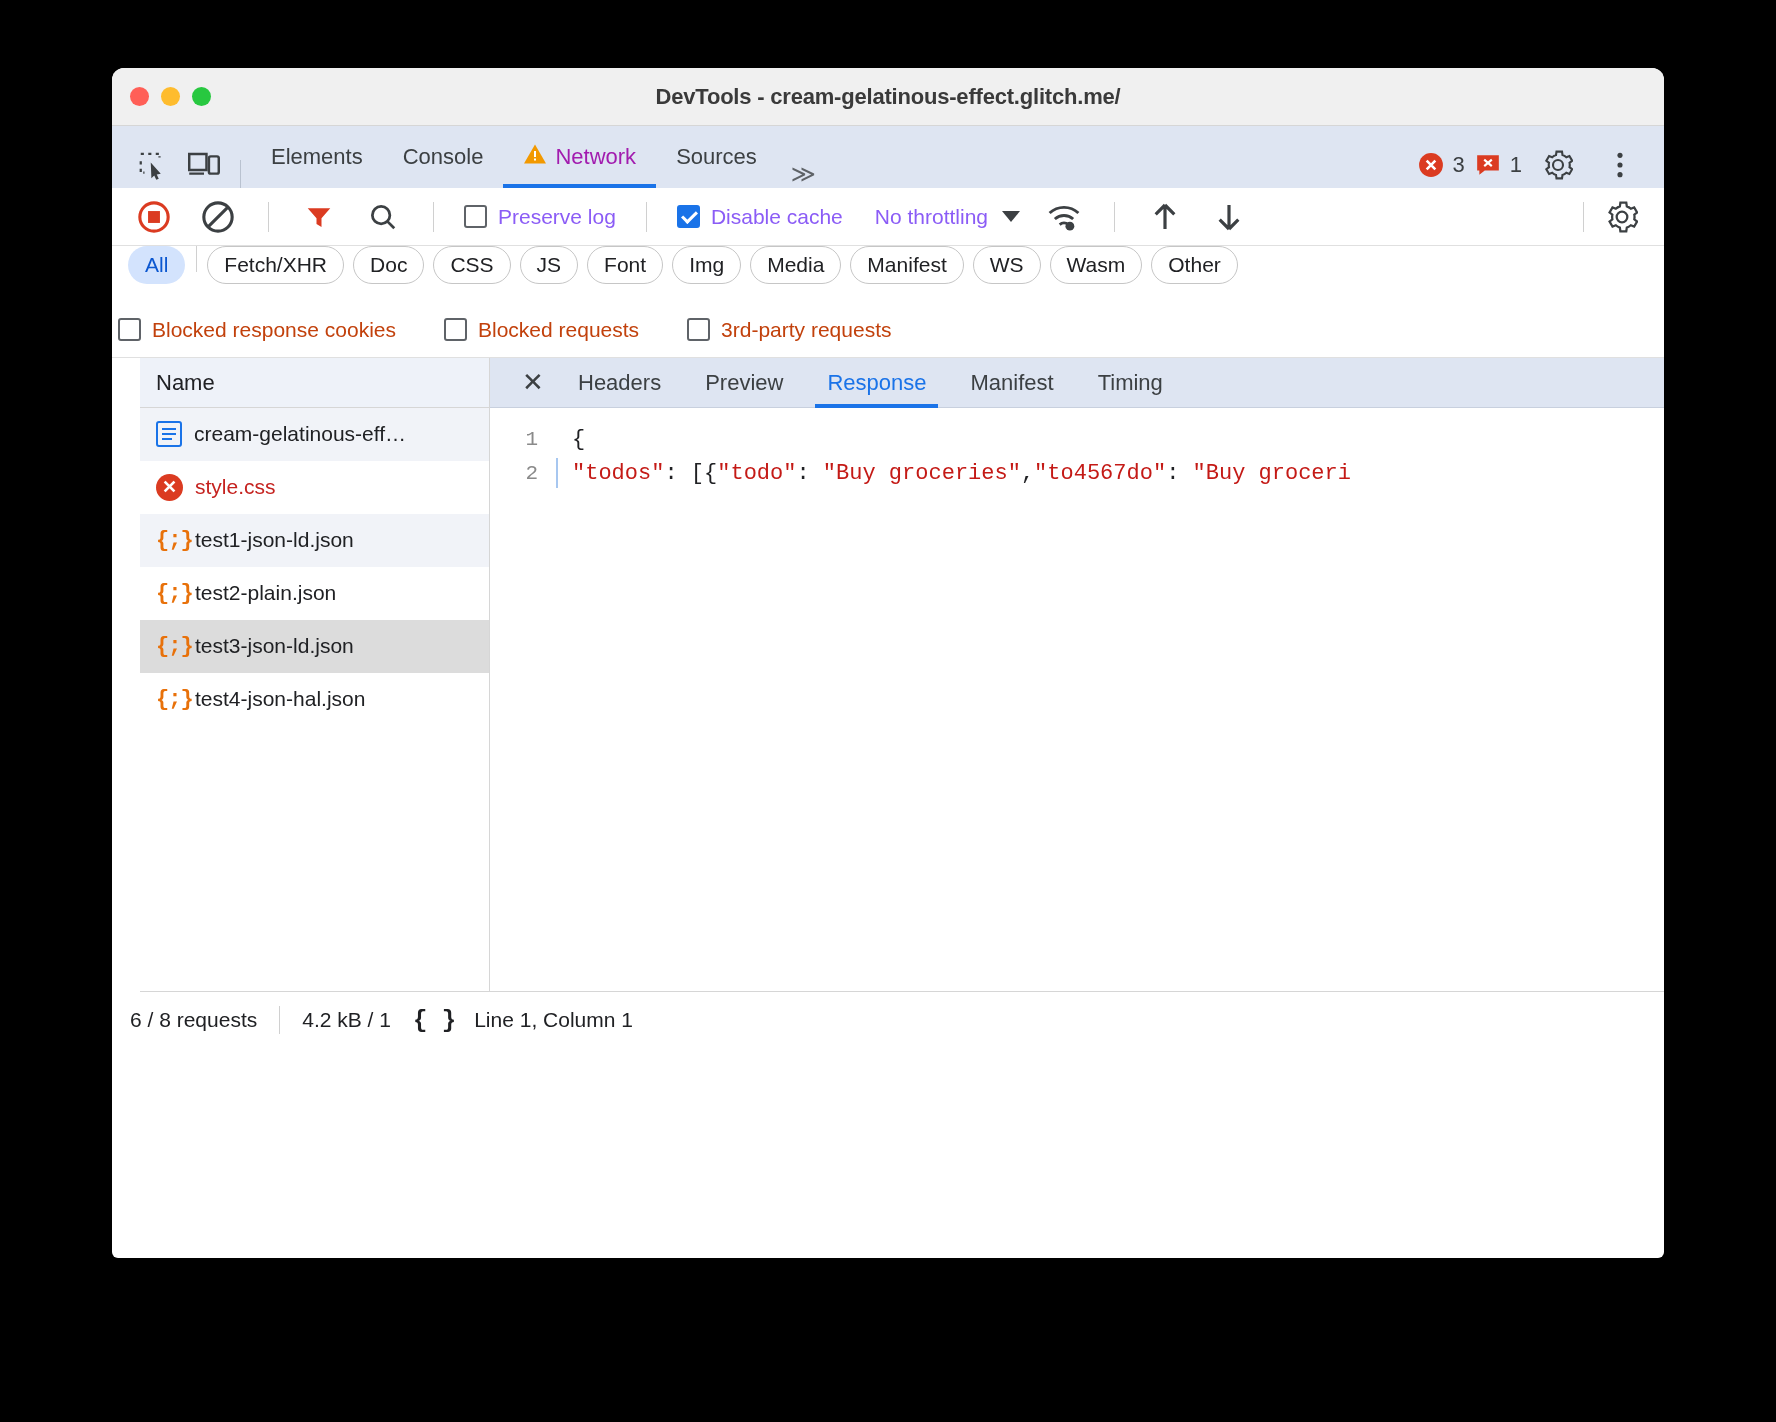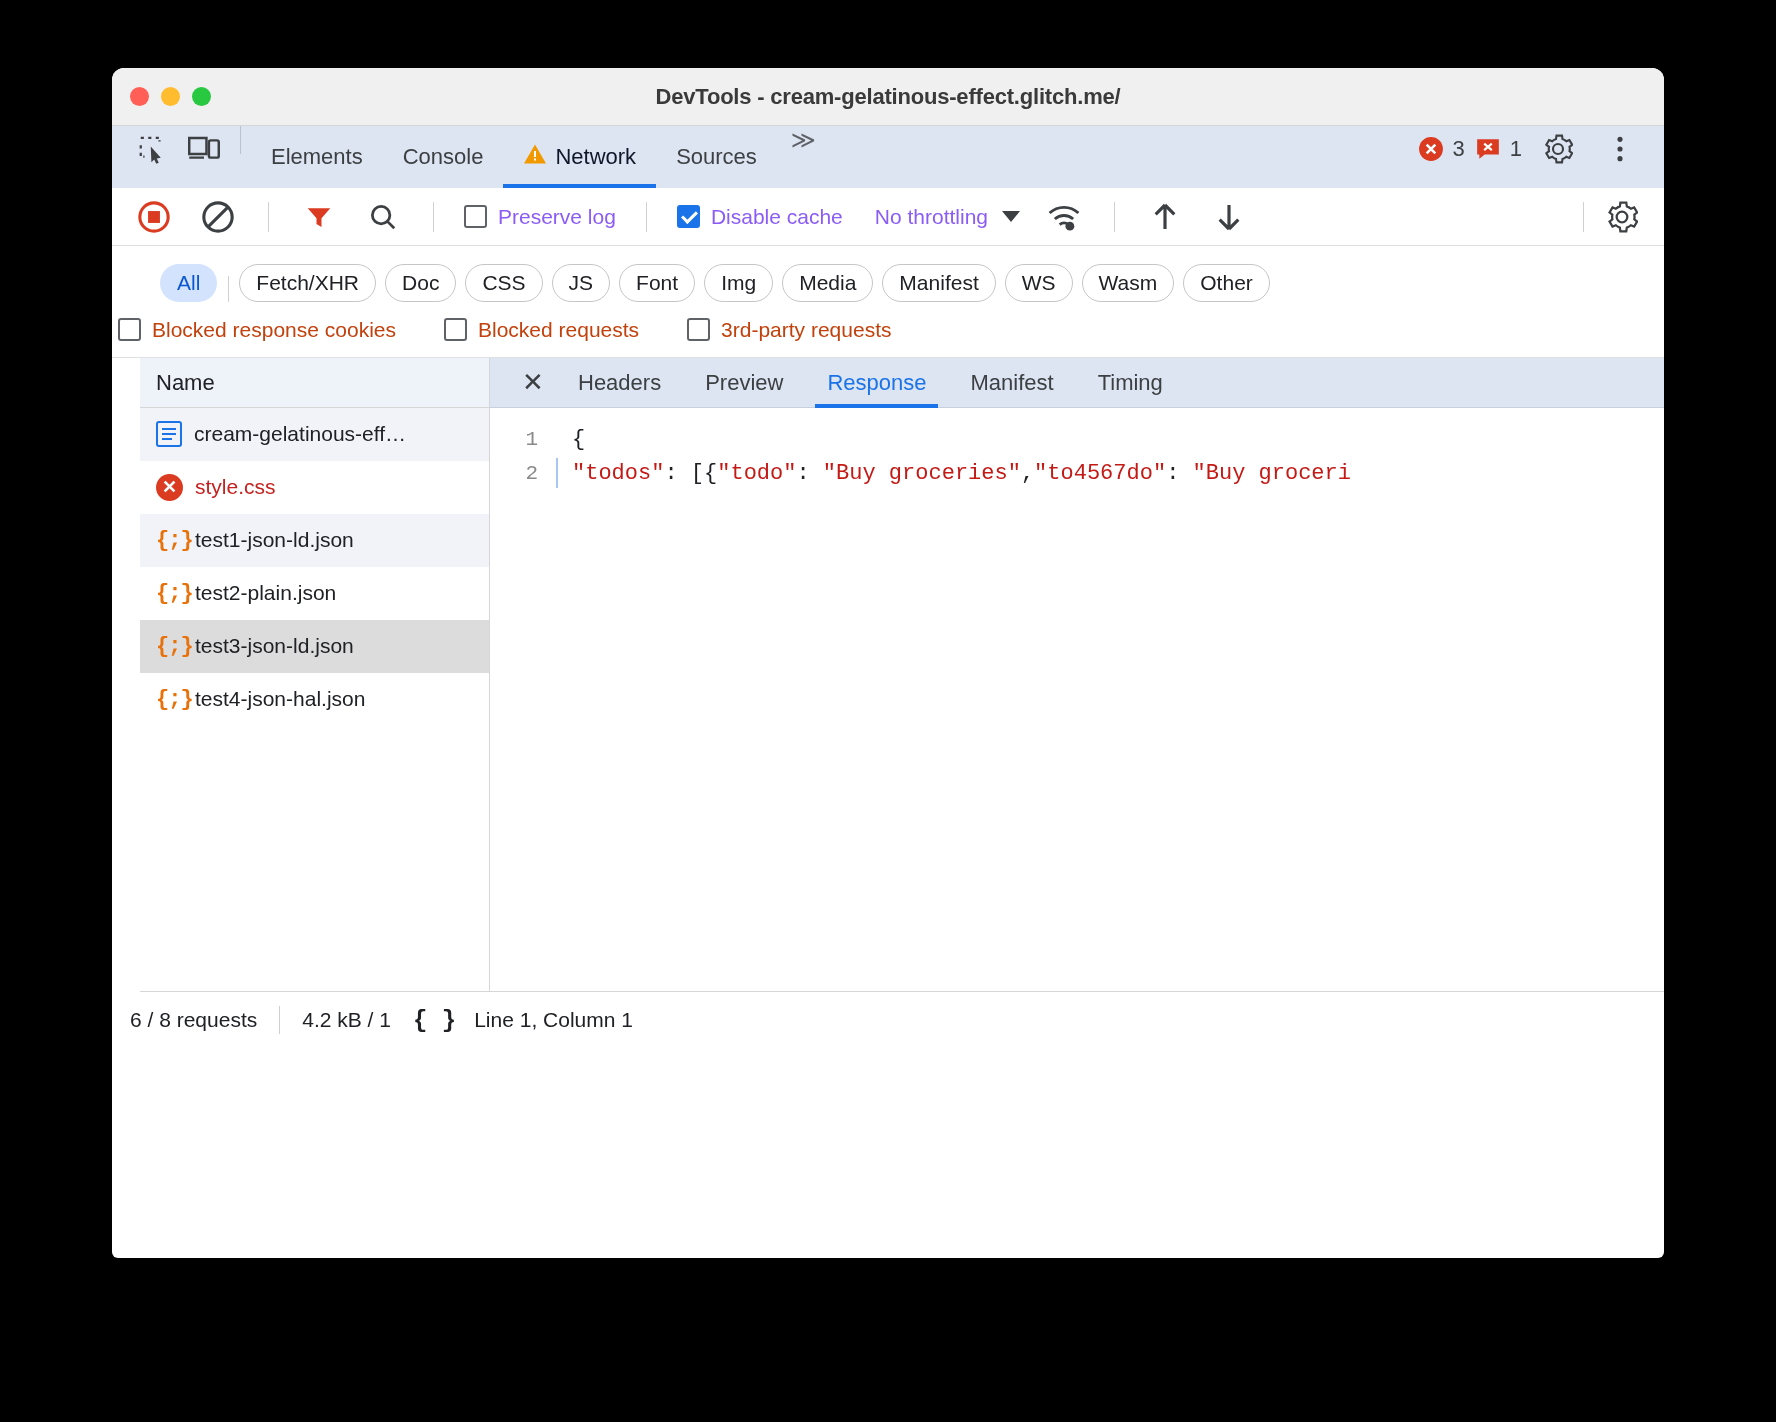--- a/index.html
+++ b/index.html
@@ -41,40 +41,40 @@
   .title-text {
     position: absolute; left: 0; right: 0; text-align: center;
     font-size: 22px; font-weight: bold; color: #3a3a3a;
     letter-spacing: -0.2px;
   }
 
   
   .tabbar {
     height: 62px;
     background: #dee5f2;
-    display: flex; align-items: flex-start;
+    display: flex; align-items: flex-end;
     padding: 0 0 0 14px;
     gap: 0;
     position: relative;
   }
   .tb-icon {
     width: 52px; height: 46px;
     display: flex; align-items: center; justify-content: center;
     color: #3c4043;
   }
   .tb-sep {
     width: 1px; height: 28px; background: #b9c2d0; margin: 0 10px;
   }
   .tab {
     padding: 0 20px; height: 62px;
     display: flex; align-items: center; gap: 8px;
     font-size: 22px; color: #3c4043;
     position: relative;
   }
-  .tab.selected { color: #0f172a; }
+  .tab.selected { color: #a21caf; }
   .tab.selected::after {
     content: ""; position: absolute; left: 0; right: 0; bottom: 0;
     height: 4px; background: #1a73e8;
   }
   .tab .warn-tri { display: inline-block; }
   .tabbar-right {
     margin-left: auto; display: flex; align-items: center;
     gap: 10px; padding-right: 18px;
   }
   .badge-group { display: flex; align-items: center; gap: 9px; font-size: 22px; color: #3c4043; }
@@ -129,22 +129,22 @@
     width: 360px; height: 36px;
     border: 1px solid #bdbdbd; border-radius: 5px;
     padding: 0 10px; font-size: 20px; color: #202124;
     font-family: "Liberation Sans", sans-serif;
     background: #fff;
   }
   .filter-input::placeholder { color: #9aa0a6; }
 
   
   .pill-row {
-    height: 56px; display: flex; align-items: flex-end;
-    padding: 0 16px; gap: 0; background: #fff; margin-left: 32px;
+    height: 56px; display: flex; align-items: flex-start;
+    padding: 0 16px; gap: 0; background: #fff;
   }
   .pill {
     height: 38px; padding: 0 16px;
     display: flex; align-items: center;
     border: 1px solid #c6c6c6; border-radius: 19px;
     font-size: 21px; color: #202124; background: #fff;
     margin-right: 9px;
   }
   .pill.active {
     background: #d3e3fd; color: #0b57d0; border-color: transparent;

